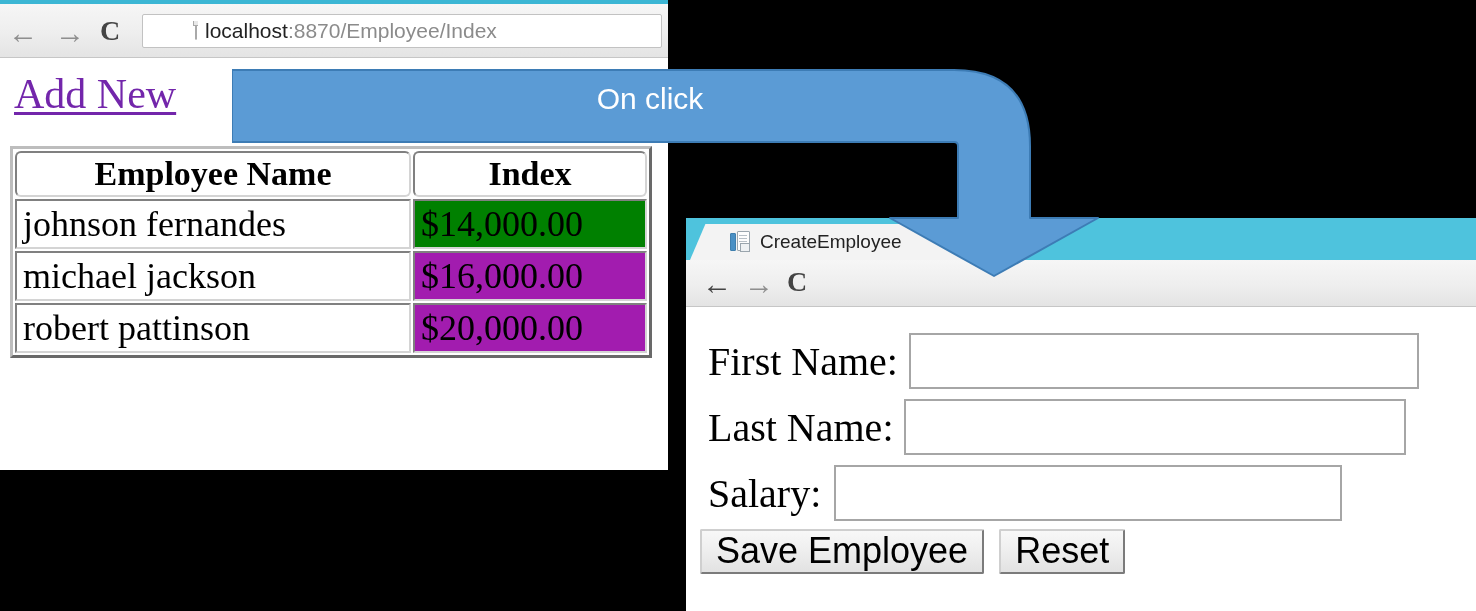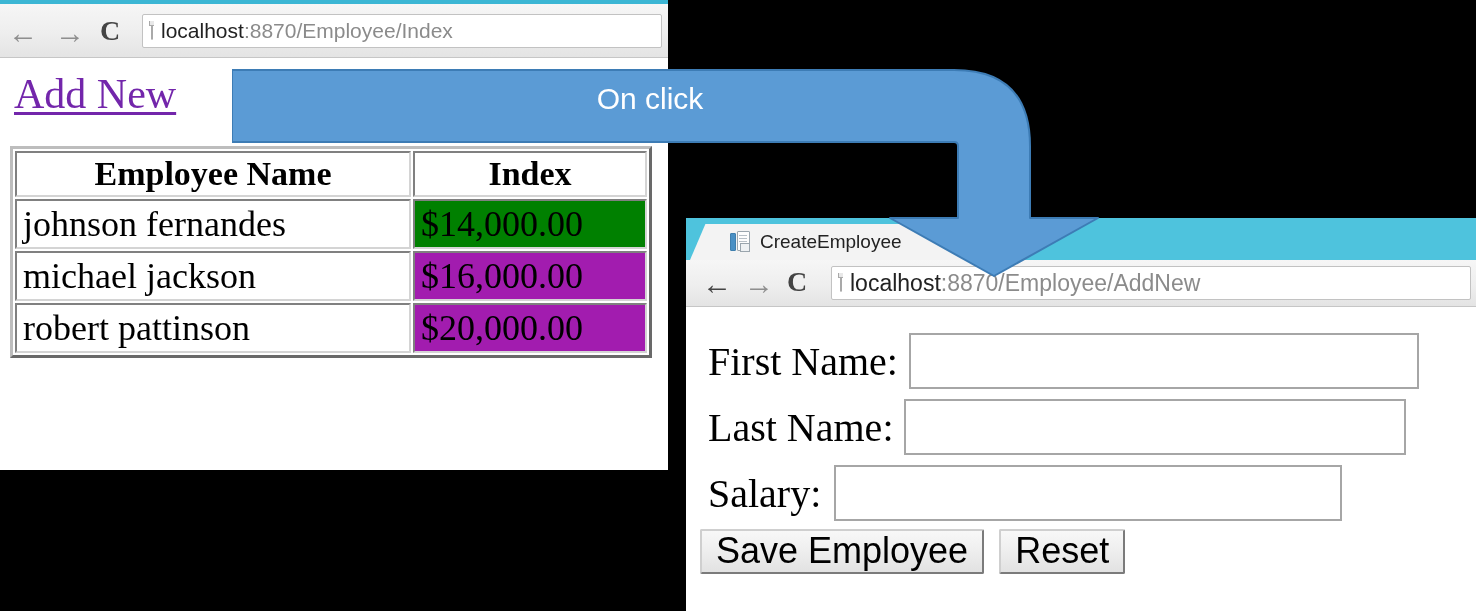--- a/index.html
+++ b/index.html
@@ -48,21 +48,21 @@
           font-family:"Liberation Serif","DejaVu Serif",serif;
           font-size:42px;color:#7326ab;text-decoration:underline;
           text-decoration-thickness:3px;text-underline-offset:4px;
           letter-spacing:0px;cursor:pointer;}
 
   table.emp{position:absolute;left:10px;top:146px;
             border-collapse:separate;border-spacing:2px;
             border:3px outset #bdbdbd;background:#fff;
             font-family:"Liberation Serif","DejaVu Serif",serif;}
   table.emp td,table.emp th{border:2px inset #d4d4d4;padding:2px 6px;background:#fff;}
-  table.emp th{font-size:34px;font-weight:bold;text-align:center;}
+  table.emp th{font-size:34px;font-weight:bold;text-align:center;border-radius:6px;}
   table.emp td{font-size:36px;font-weight:normal;text-align:left;}
   table.emp td.name{width:380px;}
   table.emp td.sal{width:218px;}
   table.emp td.green{background:#008000;}
   table.emp td.yellow{background:#a21caf;}
 
   
   #arrow{position:absolute;left:232px;top:68px;width:880px;height:210px;
          pointer-events:none;}
   #arrow .label{position:absolute;left:268px;top:14px;width:300px;
@@ -92,21 +92,21 @@
 
 <div class="win" id="win1">
 
   <div class="teal-strip"></div>
 
   <div class="toolbar">
     <span class="navbtn" style="left:8px;top:14px;font-size:30px;">←</span>
     <span class="navbtn" style="left:55px;top:14px;font-size:30px;">→</span>
     <span class="navbtn dark" style="left:100px;top:13px;font-size:28px;font-weight:bold;font-family:'Liberation Serif',serif;">C</span>
 
-    <div class="omnibox" style="left:142px;top:10px;width:520px;height:34px;">
+    <div class="omnibox" style="left:142px;top:10px;width:520px;height:34px;padding-left:44px;">
       <span class="page-icon" style="margin:0 8px 0 8px;">
         <span class="pg"></span><span class="fold"></span>
       </span>
       <span class="omni-text" style="font-size:21px;">
         <span class="host">localhost</span><span class="rest">:8870/Employee/Index</span>
       </span>
     </div>
   </div>
 
   <div class="content"></div>
@@ -154,28 +154,20 @@
     <span class="tab-label" style="font-size:19px;">CreateEmployee</span>
   </div>
   <div class="tab-skew" style="left:4px;top:6px;width:22px;height:36px;
               clip-path:polygon(70% 0,100% 0,100% 100%,0 100%);"></div>
 
   <div class="toolbar">
     <span class="navbtn dark" style="left:16px;top:9px;font-size:30px;font-weight:bold;">←</span>
     <span class="navbtn" style="left:58px;top:9px;font-size:30px;">→</span>
     <span class="navbtn dark" style="left:101px;top:8px;font-size:28px;font-weight:bold;font-family:'Liberation Serif',serif;">C</span>
 
-    <div class="omnibox" style="left:145px;top:6px;width:640px;height:34px;">
-      <span class="page-icon" style="margin:0 8px 0 8px;">
-        <span class="pg"></span><span class="fold"></span>
-      </span>
-      <span class="omni-text" style="font-size:23px;">
-        <span class="host">localhost</span><span class="rest">:8870/Employee/AddNew</span>
-      </span>
-    </div>
   </div>
 
   <div class="content">
 
     <div class="form-row" style="left:22px;top:26px;">
       <span class="form-label">First Name:</span>
       <input class="form-input" type="text" style="margin-left: 11px; width: 510px; height: 56px;" placeholder="">
     </div>
 
     <div class="form-row" style="left:22px;top:158px;">

